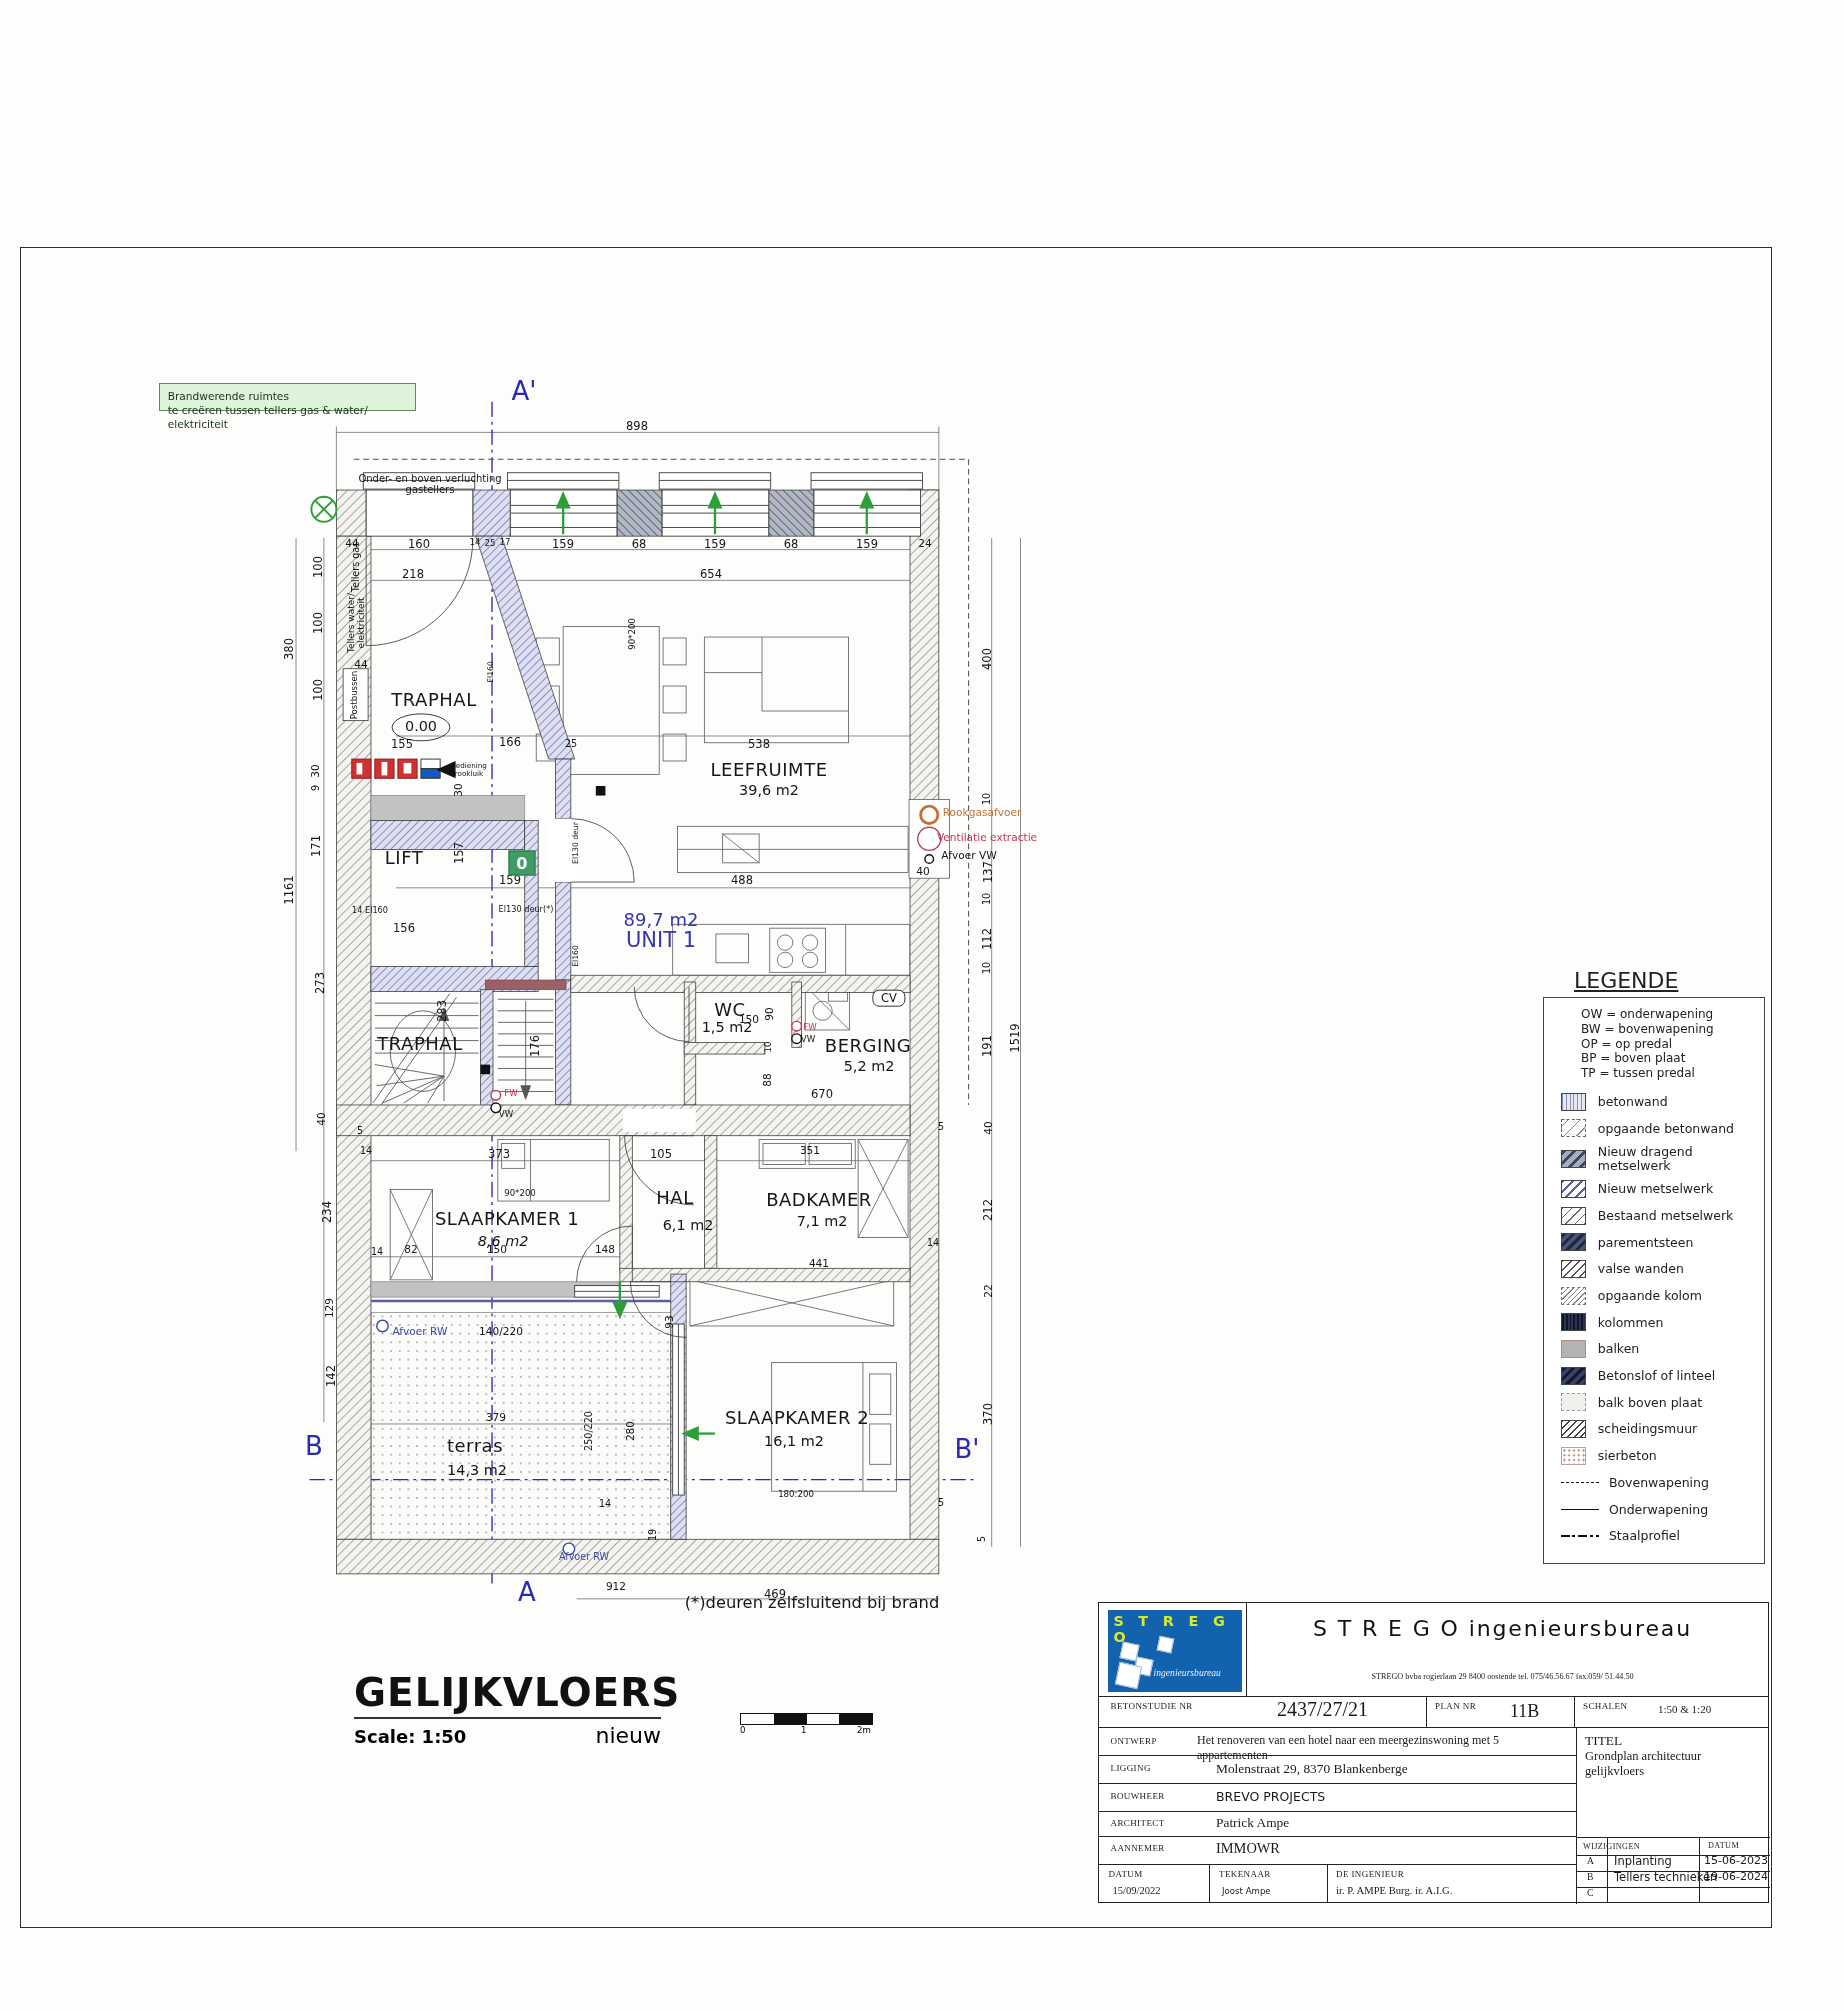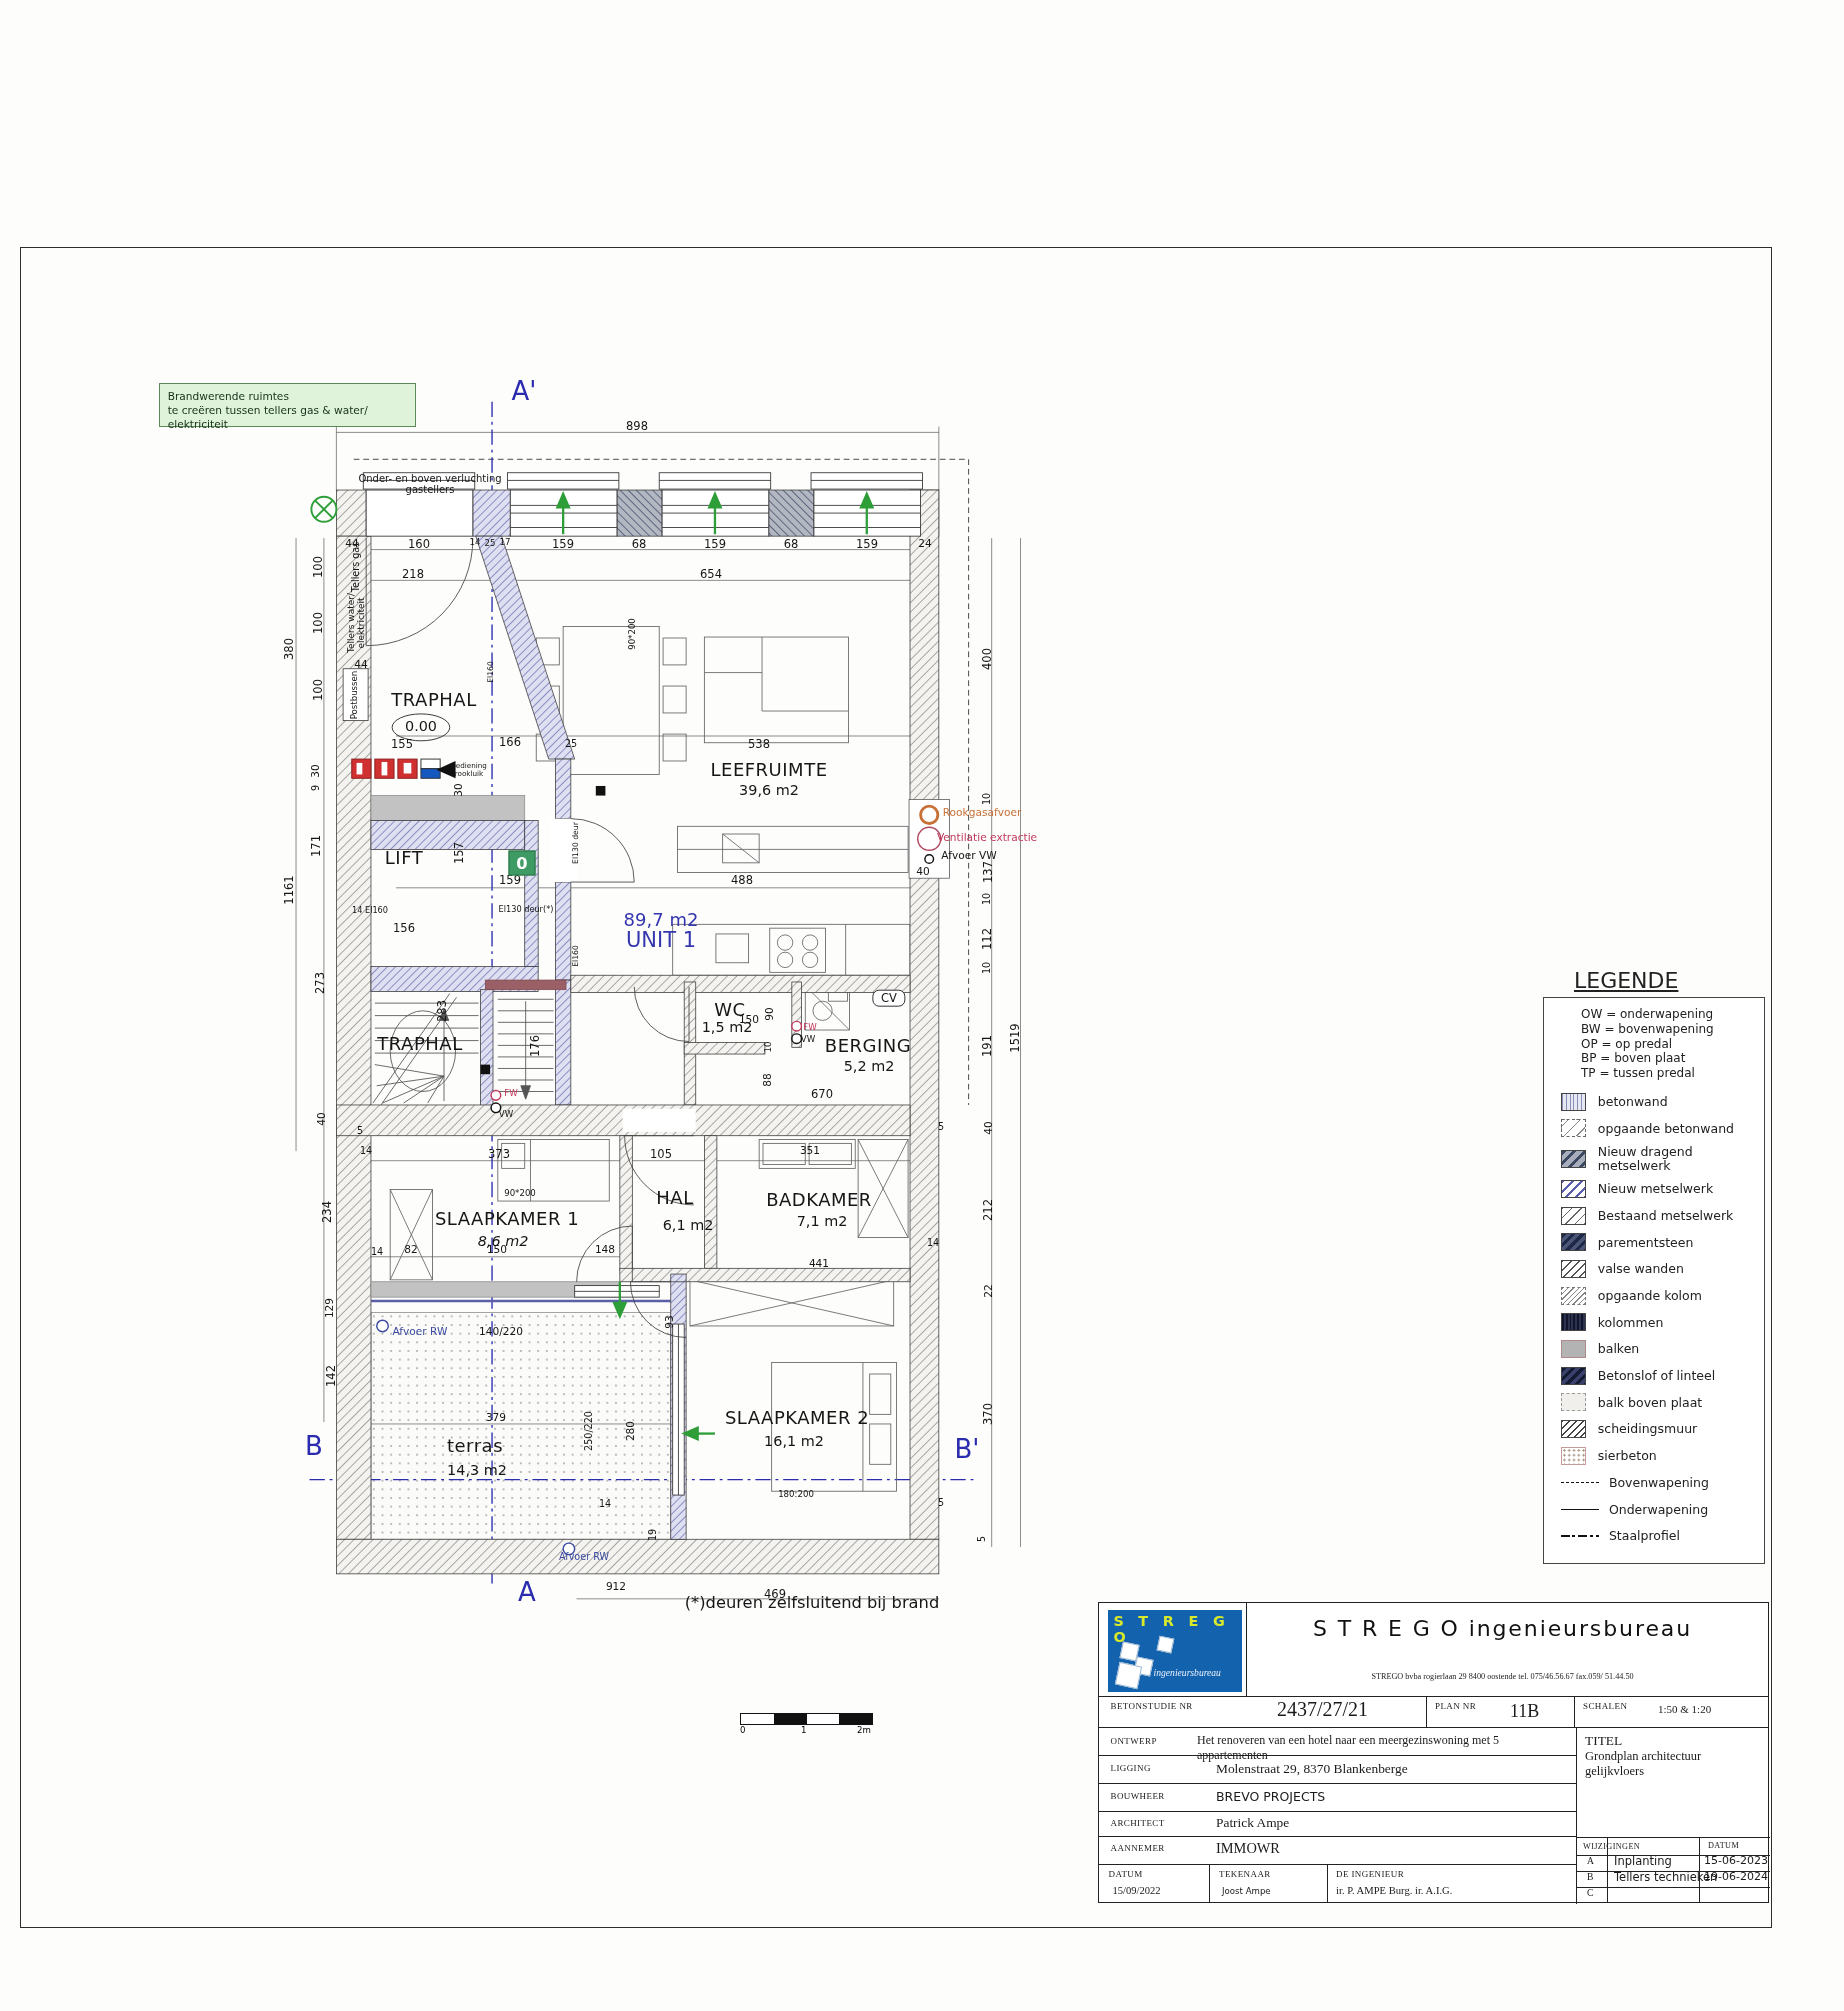--- a/index.html
+++ b/index.html
@@ -1,19 +1,19 @@
 <!DOCTYPE html>
 <html><head>
 <meta charset="utf-8">
 <style>
   html,body{margin:0;padding:0;background:#fff;}
   #sheet{position:relative;width:1845px;height:2012px;background:#fdfdfc;font-family:"DejaVu Sans",sans-serif;overflow:hidden;}
   #border{position:absolute;left:20px;top:247px;width:1750px;height:1679px;border:1.9px solid #2d2d2d;}
   
-  #notebox{position:absolute;left:159px;top:383px;width:257px;height:44px;background:#def3da;border:1px solid #5d8a5d;color:#17321a;font-size:10.6px;line-height:1.35;padding:4.8px 7.7px;white-space:pre-line;box-sizing:border-box;}
+  #notebox{position:absolute;left:159px;top:383px;width:257px;height:28px;background:#def3da;border:1px solid #5d8a5d;color:#17321a;font-size:10.6px;line-height:1.35;padding:4.8px 7.7px;white-space:pre-line;box-sizing:border-box;}
   
   #labels{position:absolute;left:0;top:0;width:1845px;height:2012px;pointer-events:none;}
   .lbl{position:absolute;transform:translate(-50%,-50%);white-space:pre-line;text-align:center;font-size:11.5px;color:#161616;line-height:1.1;}
   .lbl.rot{transform:translate(-50%,-50%) rotate(-90deg);}
   .lbl.room{font-size:18px;letter-spacing:0.5px;}
   .lbl.area{font-size:14.4px;}
   .lbl.area2{font-size:14.4px;}
   .lbl.unit{font-size:21px;color:#3436ae;font-weight:500;}
   .lbl.unit2{font-size:18px;color:#3436ae;}
   .lbl.sec{font-size:26px;color:#2b2bb0;}
@@ -625,20 +625,28 @@
         <span class="tb-val" style="left: 605px; top: 251px; font-size: 11px; position: absolute; font-family: &quot;DejaVu Sans&quot;, sans-serif;">15-06-2023</span>
         <span class="tb-val" style="left: 488px; top: 268px; font-size: 9.6px; position: absolute;">B</span>
         <span class="tb-val" style="left: 515px; top: 267px; font-size: 11.5px; position: absolute; font-family: &quot;DejaVu Sans&quot;, sans-serif;">Tellers technieken</span>
         <span class="tb-val" style="left: 605px; top: 267px; font-size: 11px; position: absolute; font-family: &quot;DejaVu Sans&quot;, sans-serif;">19-06-2024</span>
         <span class="tb-val" style="left: 488px; top: 284px; font-size: 9.6px; position: absolute;">C</span>
         <span class="tb-val" style="left: 515px; top: 283px; font-size: 11.5px; position: absolute; font-family: &quot;DejaVu Sans&quot;, sans-serif;"></span>
         <span class="tb-val" style="left: 605px; top: 283px; font-size: 11px; position: absolute; font-family: &quot;DejaVu Sans&quot;, sans-serif;"></span>
       </div>
   </div>
 
+  <div id="footer-title">
+    <div id="gv">GELIJKVLOERS</div>
+    <div id="gv-rule"></div>
+    <div id="gv-row">
+      <span id="gv-scale">Scale: 1:50</span>
+      <span id="gv-status">nieuw</span>
+    </div>
+  </div>
 
   <div id="scalebar">
     <div id="sb-bar">
       <div class="sb-w"></div>
         <div class="sb-b"></div>
         <div class="sb-w"></div>
         <div class="sb-b"></div>
     </div>
     <div id="sb-ticks">
       <span style="left:0">0</span>

